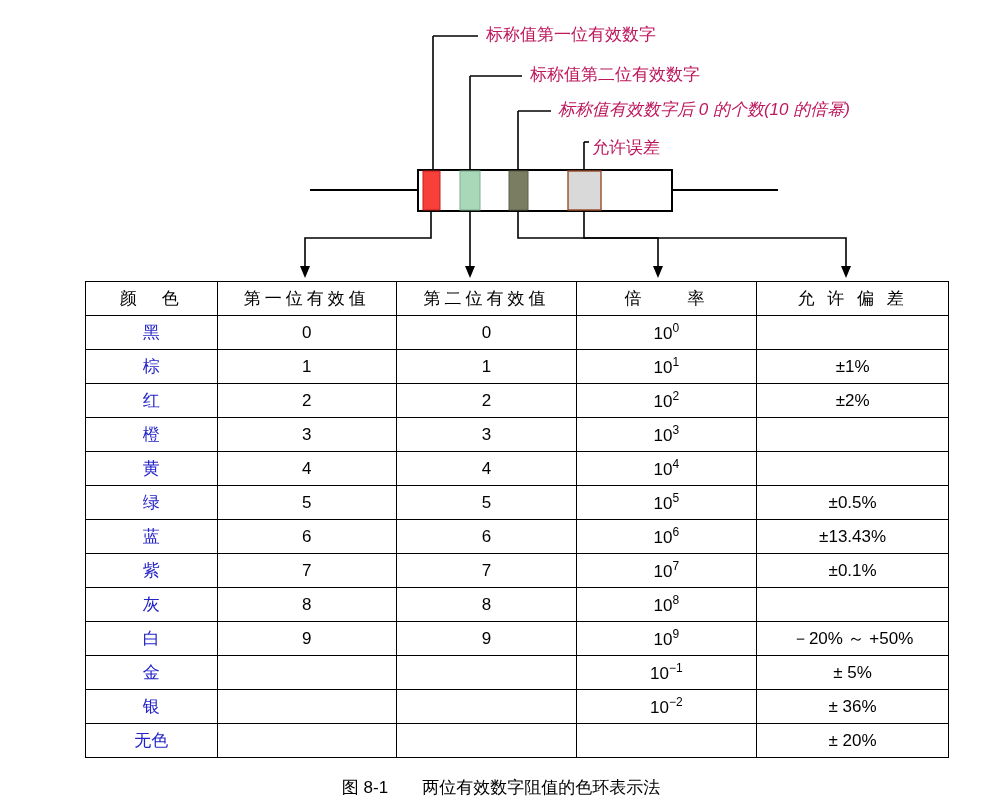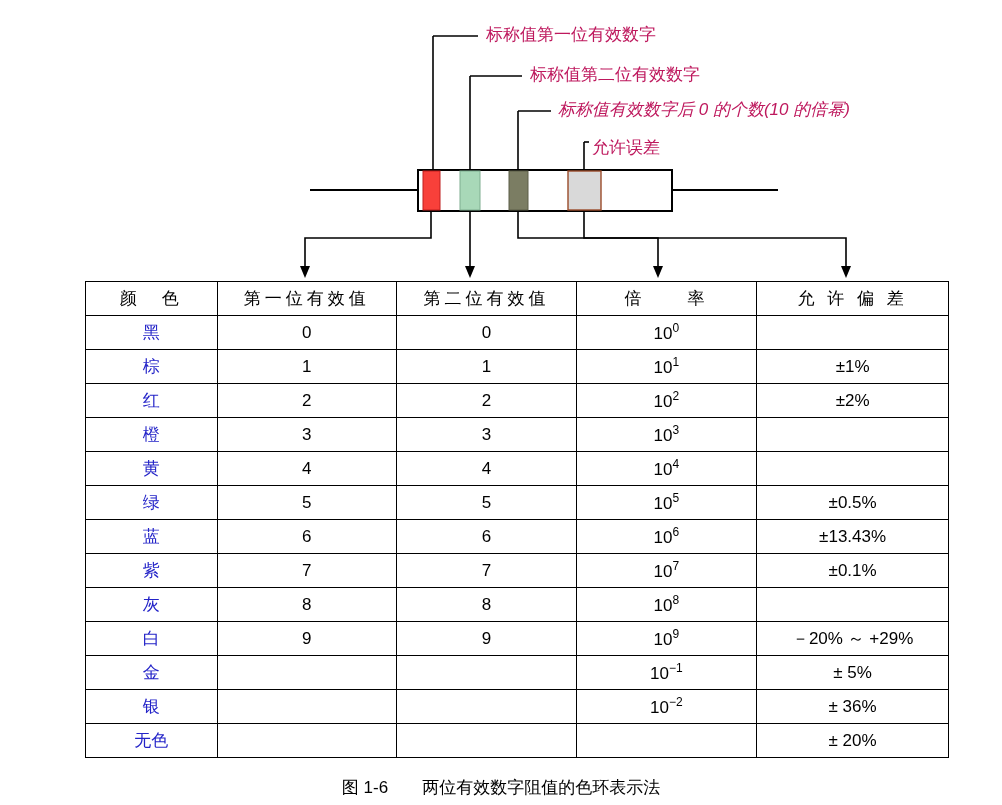--- a/index.html
+++ b/index.html
@@ -207,21 +207,21 @@
         <td>8</td>
         <td>8</td>
         <td><span class="mult-base">10</span><span class="mult-exp">8</span></td>
         <td></td>
       </tr>
       <tr>
         <td><span class="color-name">白</span></td>
         <td>9</td>
         <td>9</td>
         <td><span class="mult-base">10</span><span class="mult-exp">9</span></td>
-        <td>－20% ～ +29%</td>
+        <td>－20% ～ +50%</td>
       </tr>
       <tr>
         <td><span class="color-name">金</span></td>
         <td></td>
         <td></td>
         <td><span class="mult-base">10</span><span class="mult-exp">−1</span></td>
         <td>± 5%</td>
       </tr>
       <tr>
         <td><span class="color-name">银</span></td>
@@ -234,14 +234,14 @@
         <td><span class="color-name">无色</span></td>
         <td></td>
         <td></td>
         <td></td>
         <td>± 20%</td>
       </tr>
     </tbody>
 </table>
 
 <div id="figure-caption">
-  <span class="cap-num">图 1-6</span><span>两位有效数字阻值的色环表示法</span>
+  <span class="cap-num">图 8-1</span><span>两位有效数字阻值的色环表示法</span>
 </div>
 
 </body></html>

